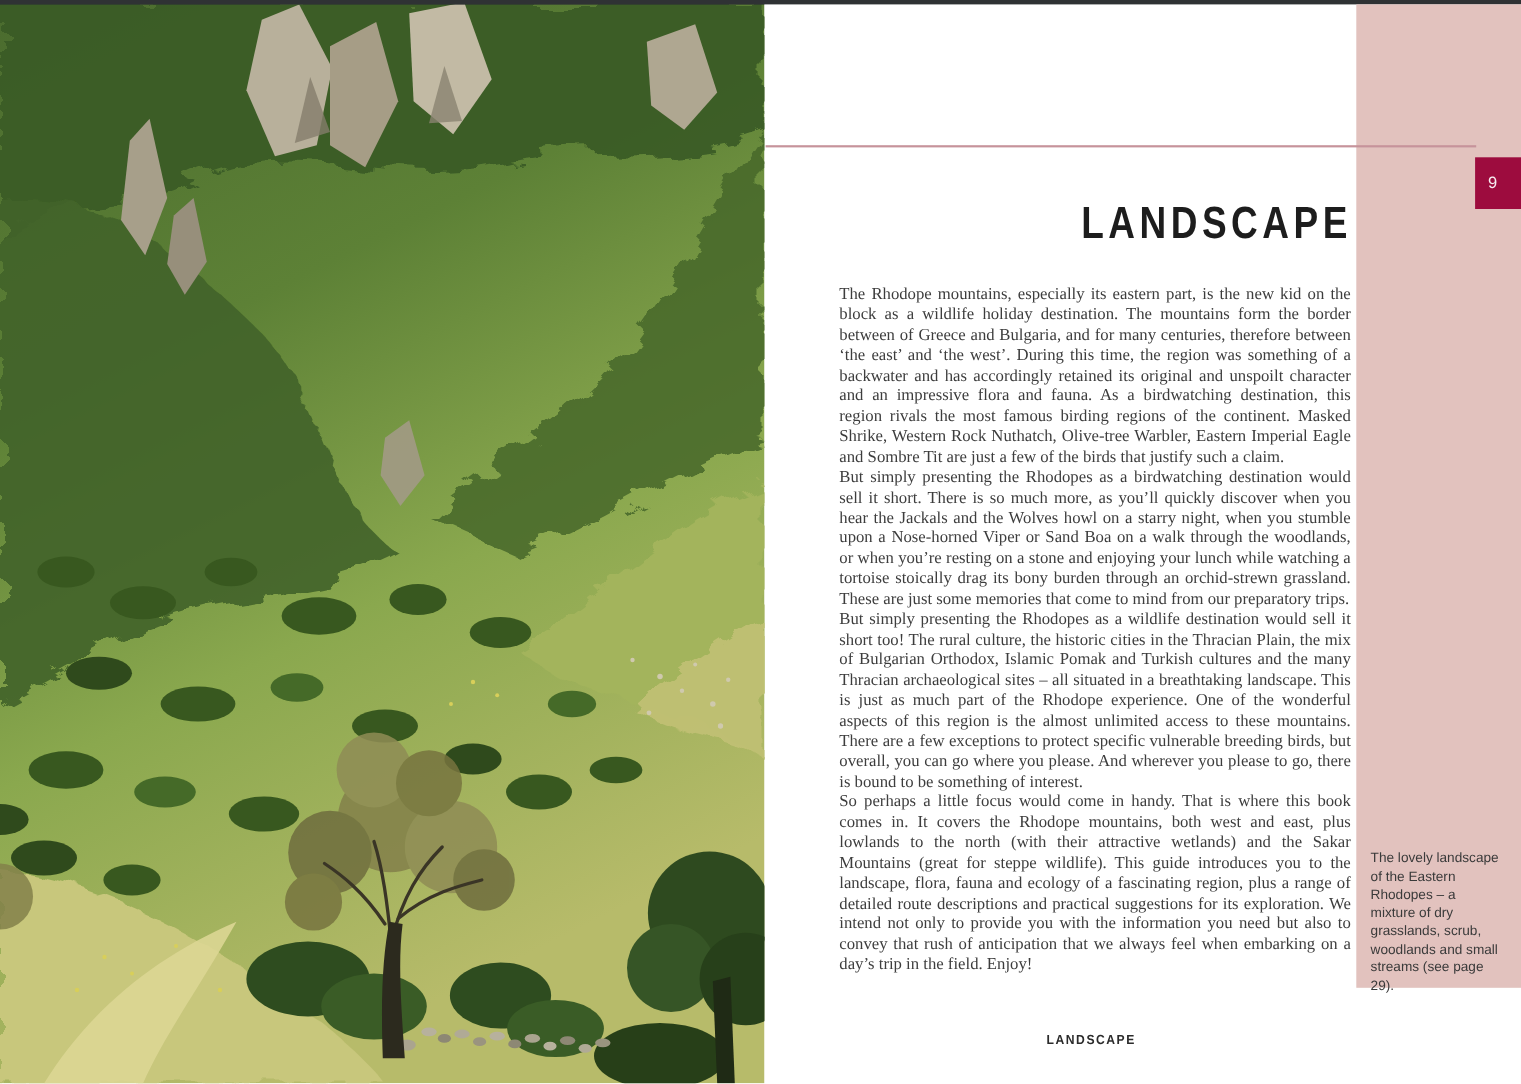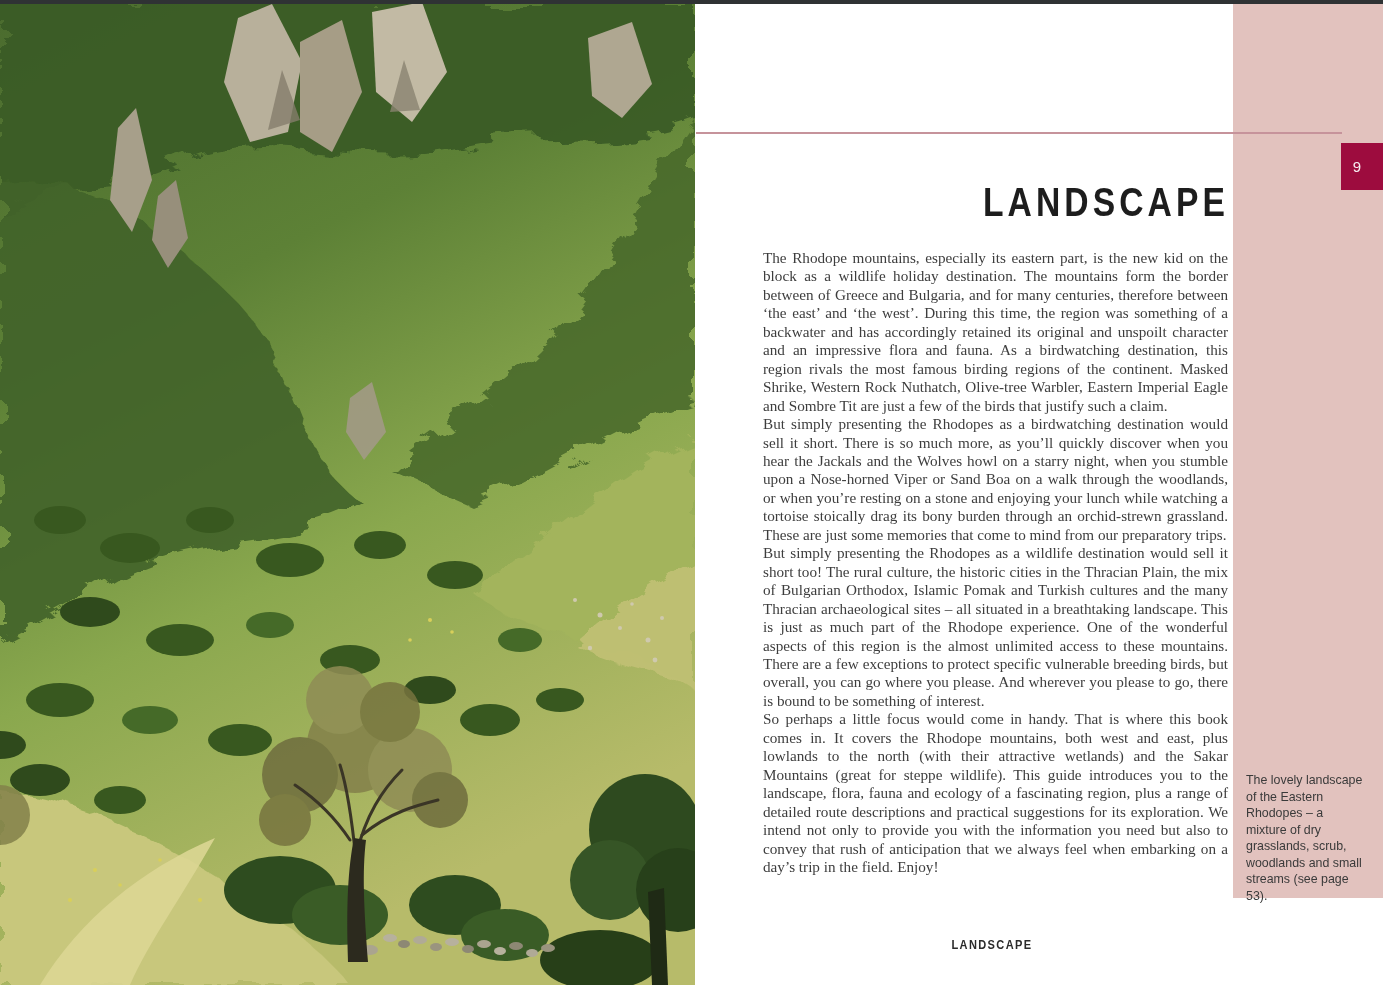--- a/index.html
+++ b/index.html
@@ -17,21 +17,21 @@
     display:flex; align-items:center; justify-content:center;
     padding-right:10px; box-sizing:border-box;
   }
   .title {
     position:absolute; left:755px; top:153px; width:474px; text-align:right;
     font-size:41px; font-weight:700; letter-spacing:5px; color:#1d1d1d;
     transform:scaleX(0.82); transform-origin:100% 50%; white-space:nowrap;
     line-height:44px;
   }
   .bodytext {
-    position:absolute; left:763px; top:249px; width:465px;
+    position:absolute; left:763px; top:259px; width:465px;
     font-family:"Liberation Serif", serif; font-size:15.2px; line-height:18.45px;
     text-align:justify; color:#3d3d3d;
   }
   .bodytext p { margin:0; }
   .caption {
     position:absolute; left:1246px; top:772px; width:119px;
     font-size:12.4px; line-height:16.5px; color:#3a3a3a;
   }
   .footer {
     position:absolute; left:755px; top:938px; width:474px; text-align:center;
@@ -195,17 +195,17 @@
 
   <h1 class="title">LANDSCAPE</h1>
 
   <div class="bodytext">
     <p>The Rhodope mountains, especially its eastern part, is the new kid on the block as a wildlife holiday destination. The mountains form the border between of Greece and Bulgaria, and for many centuries, therefore between ‘the east’ and ‘the west’. During this time, the region was something of a backwater and has accordingly retained its original and unspoilt character and an impressive flora and fauna. As a birdwatching destination, this region rivals the most famous birding regions of the continent. Masked Shrike, Western Rock Nuthatch, Olive-tree Warbler, Eastern Imperial Eagle and Sombre Tit are just a few of the birds that justify such a claim.</p>
     <p>But simply presenting the Rhodopes as a birdwatching destination would sell it short. There is so much more, as you’ll quickly discover when you hear the Jackals and the Wolves howl on a starry night, when you stumble upon a Nose-horned Viper or Sand Boa on a walk through the woodlands, or when you’re resting on a stone and enjoying your lunch while watching a tortoise stoically drag its bony burden through an orchid-strewn grassland. These are just some memories that come to mind from our preparatory trips.</p>
     <p>But simply presenting the Rhodopes as a wildlife destination would sell it short too! The rural culture, the historic cities in the Thracian Plain, the mix of Bulgarian Orthodox, Islamic Pomak and Turkish cultures and the many Thracian archaeological sites – all situated in a breathtaking landscape. This is just as much part of the Rhodope experience. One of the wonderful aspects of this region is the almost unlimited access to these mountains. There are a few exceptions to protect specific vulnerable breeding birds, but overall, you can go where you please. And wherever you please to go, there is bound to be something of interest.</p>
     <p>So perhaps a little focus would come in handy. That is where this book comes in. It covers the Rhodope mountains, both west and east, plus lowlands to the north (with their attractive wetlands) and the Sakar Mountains (great for steppe wildlife). This guide introduces you to the landscape, flora, fauna and ecology of a fascinating region, plus a range of detailed route descriptions and practical suggestions for its exploration. We intend not only to provide you with the information you need but also to convey that rush of anticipation that we always feel when embarking on a day’s trip in the field. Enjoy!</p>
   </div>
 
-  <div class="caption">The lovely landscape of the Eastern Rhodopes – a mixture of dry grasslands, scrub, woodlands and small streams (see page 53).</div>
+  <div class="caption">The lovely landscape of the Eastern Rhodopes – a mixture of dry grasslands, scrub, woodlands and small streams (see page 29).</div>
 
   <div class="footer">LANDSCAPE</div>
 
 </div>
 
 </body></html>

